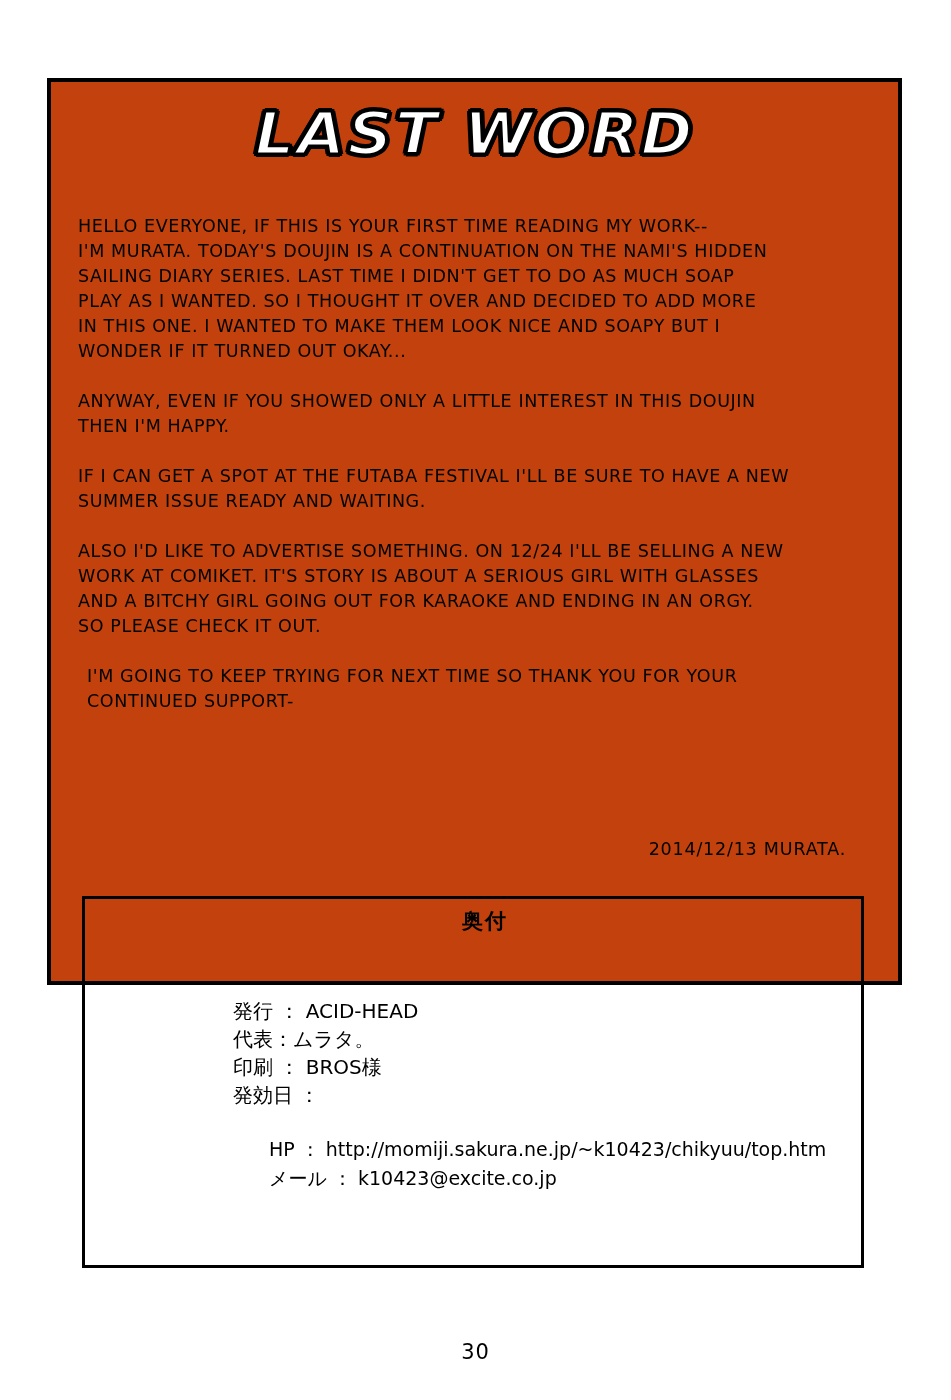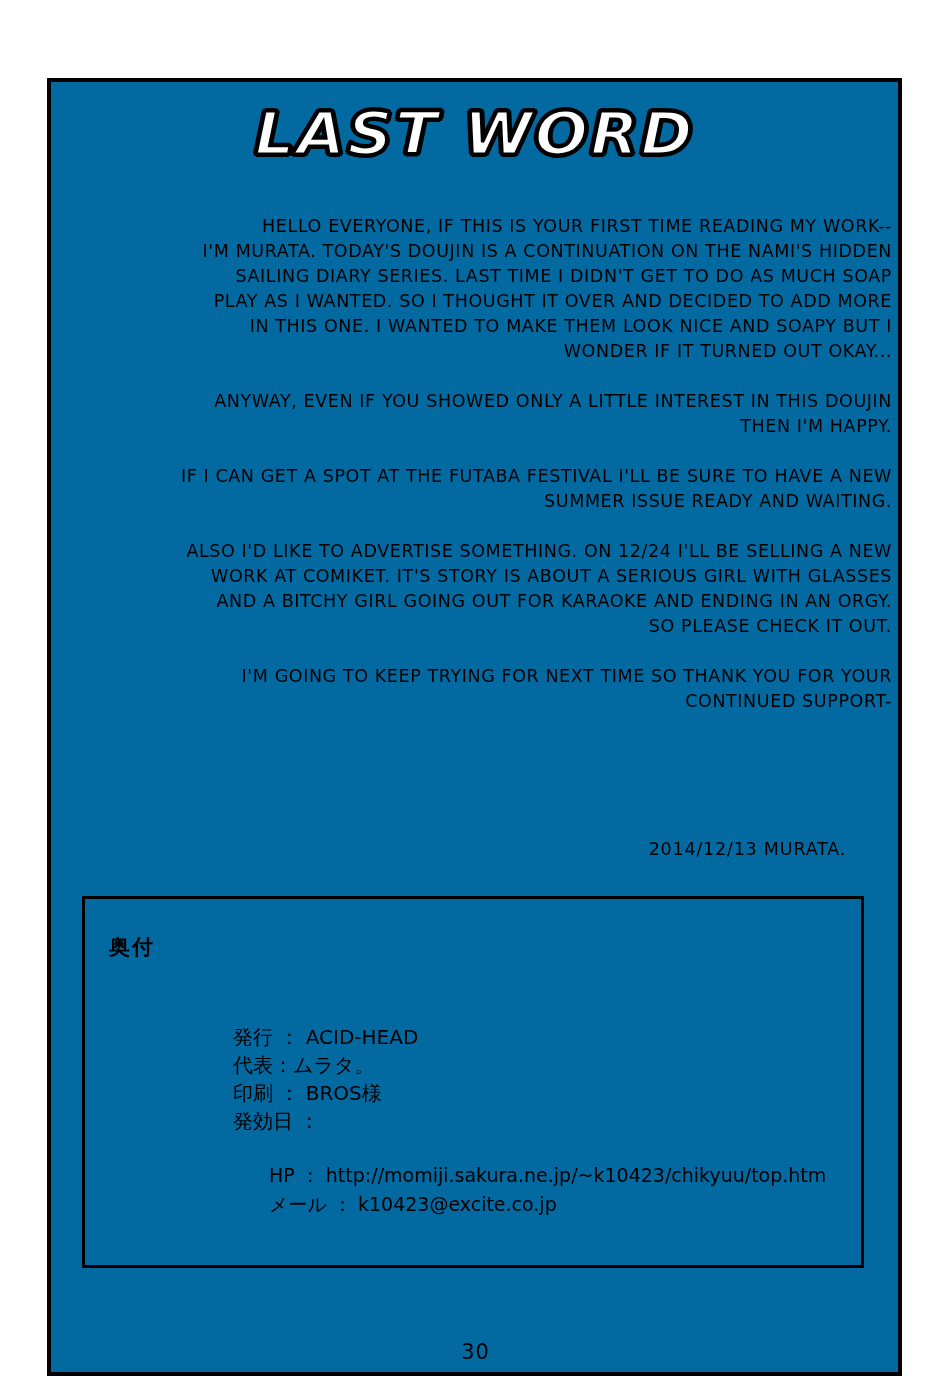--- a/index.html
+++ b/index.html
@@ -23,24 +23,24 @@
     height: 1400px;
     background: #ffffff;
   }
 
   
   .frame {
     position: absolute;
     left: 47px;
     top: 78px;
     width: 855px;
-    height: 1298px;
+    height: 907px;
     border: 4px solid #000000;
     box-sizing: border-box;
-    background: #0369a1;
+    background: #c2410c;
   }
 
   
   .title-wrap {
     position: absolute;
     left: 0;
     top: 18px;
     width: 100%;
     text-align: center;
   }
@@ -55,29 +55,28 @@
     -webkit-text-stroke: 3px #000000;
     text-shadow:
        3px 0 0 #000, -3px 0 0 #000, 0 3px 0 #000, 0 -3px 0 #000,
        2px 2px 0 #000, -2px 2px 0 #000, 2px -2px 0 #000, -2px -2px 0 #000;
     transform: scaleX(1.08);
   }
 
   
   .body-text {
     position: absolute;
-    left: 41px;
+    left: 27px;
     top: 132px;
     width: 800px;
     font-size: 17.5px;
     line-height: 25px;
     letter-spacing: 0.6px;
     font-family: "DejaVu Sans", sans-serif;
     font-weight: 500;
-    text-align: right;
   }
   .para {
     margin: 0 0 25px 0;
     white-space: pre-line;
   }
   .para.p-last {
     margin-bottom: 16px;
   }
   .para.indent {
     padding-left: 9px;
@@ -96,21 +95,22 @@
   .colophon {
     position: absolute;
     left: 31px;
     top: 814px;
     width: 782px;
     height: 372px;
     border: 3px solid #000000;
     box-sizing: border-box;
   }
   .colophon-title {
-    margin-top: 34px;
+    text-align: center;
+    margin-top: 8px;
     font-family: "DejaVu Sans", sans-serif;
     font-size: 21px;
     font-weight: bold;
     letter-spacing: 2px;
     padding-left: 24px;
   }
   .colophon-list {
     margin-top: 62px;
     margin-left: 148px;
     font-family: "DejaVu Sans", sans-serif;

